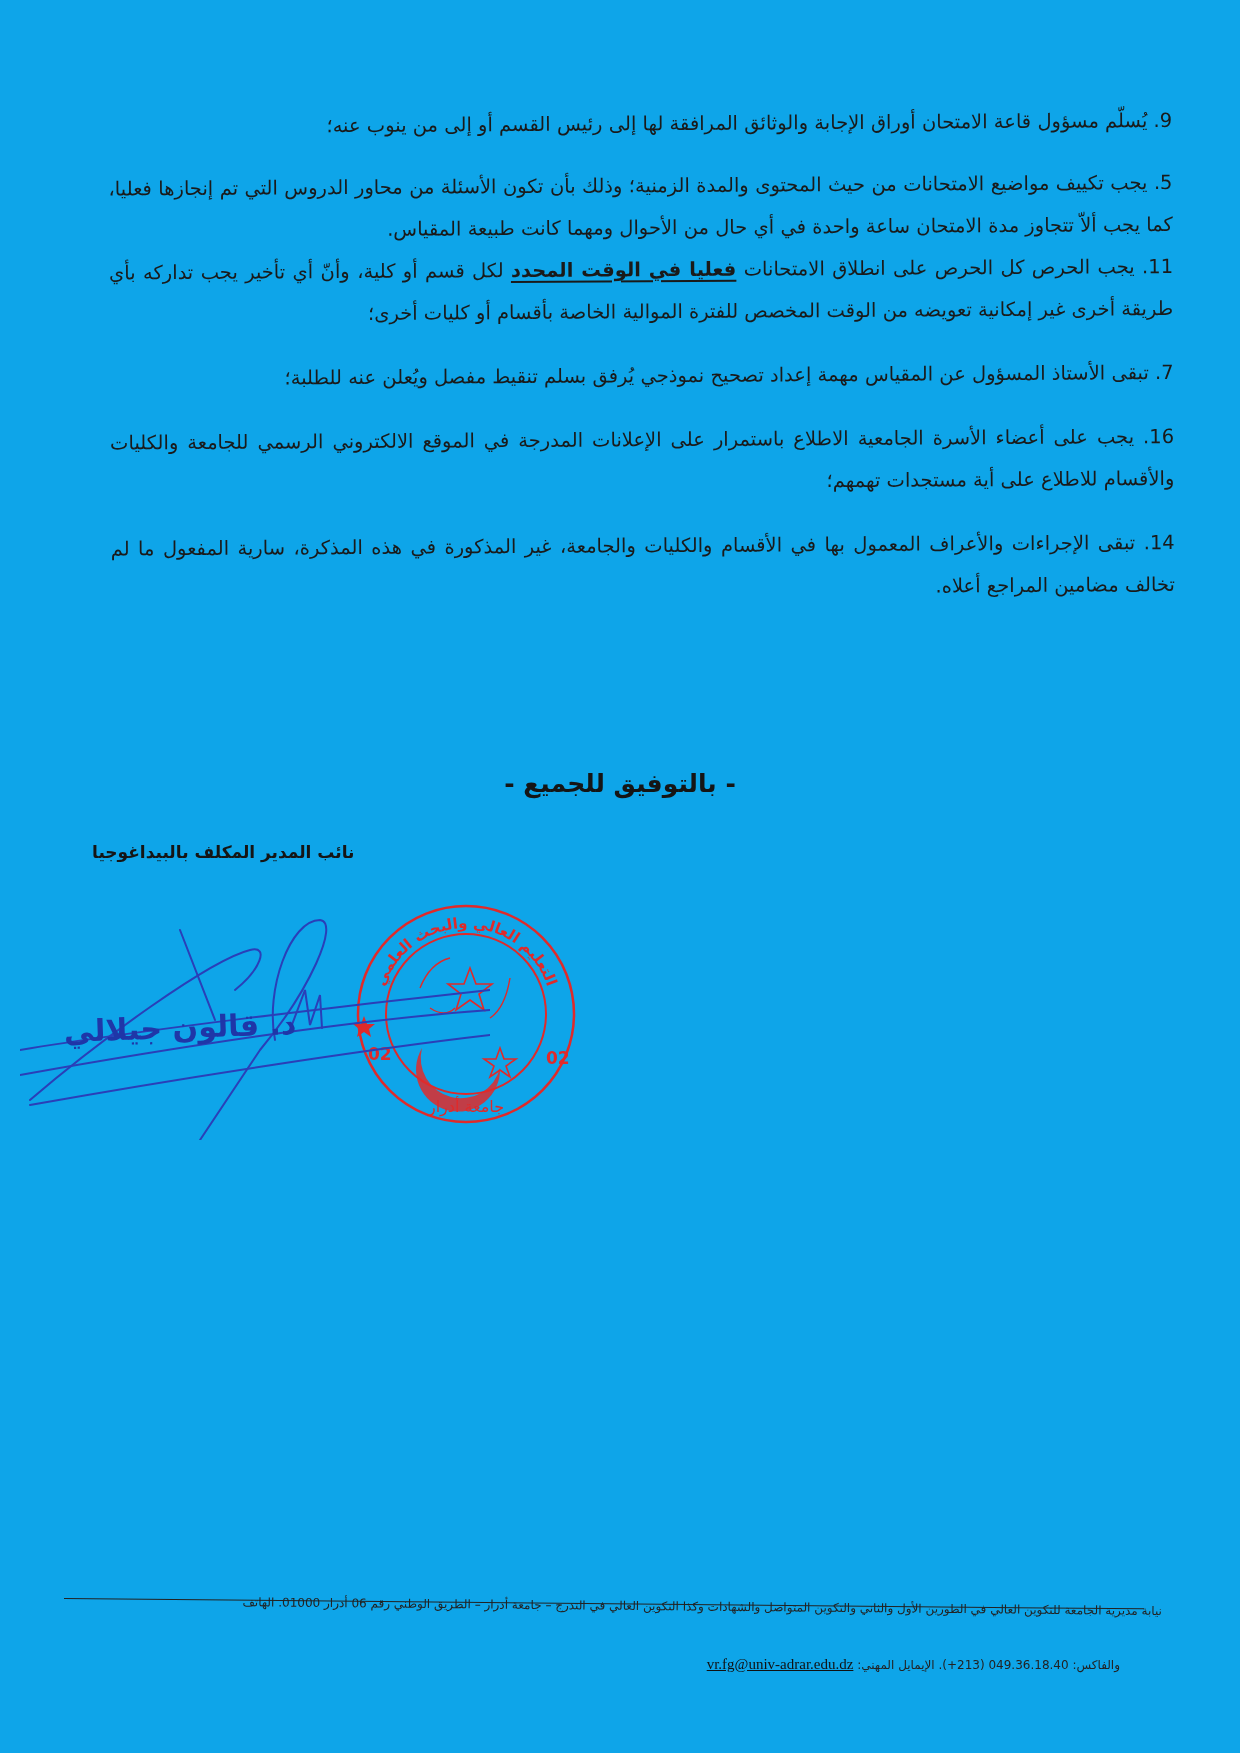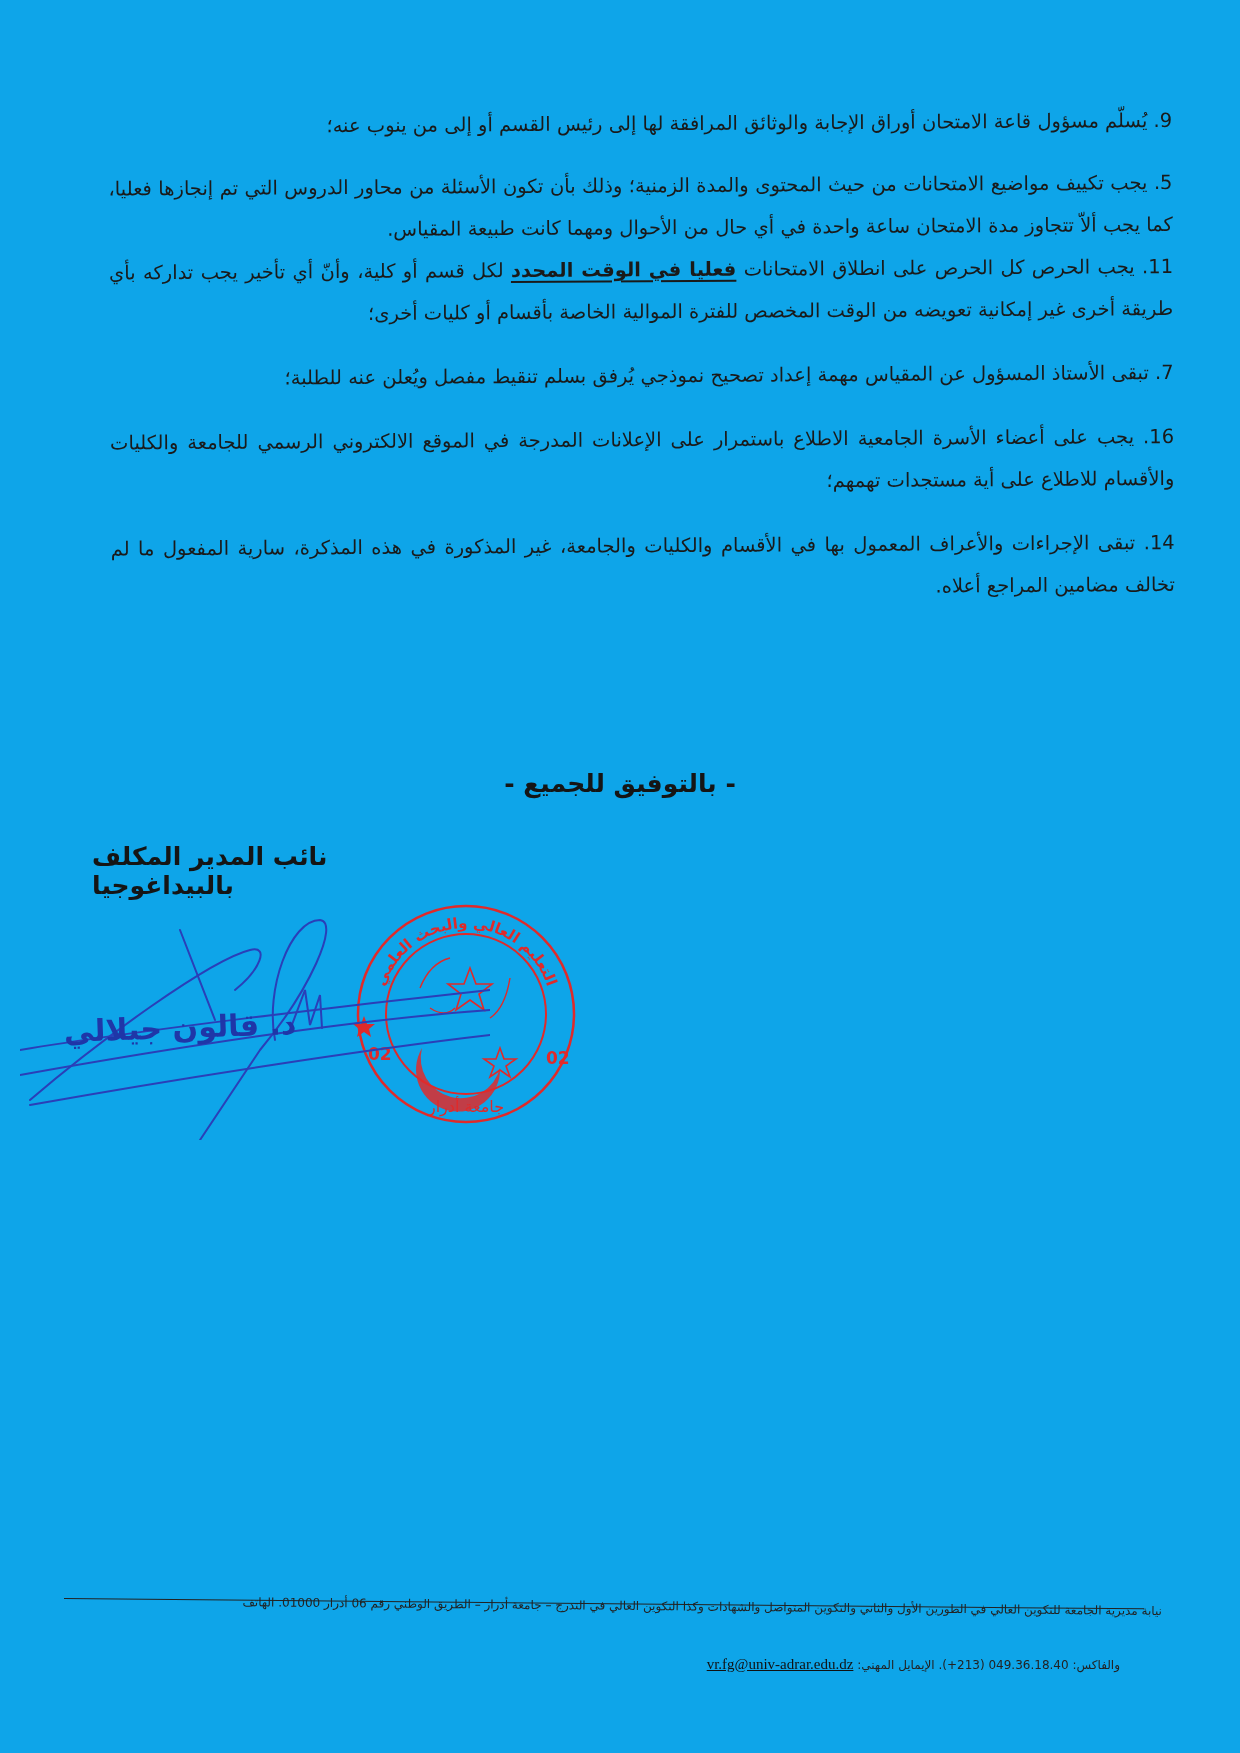--- a/index.html
+++ b/index.html
@@ -66,21 +66,21 @@
       color: #151515;
       margin-top: 45px;
     }
     .signatory-title {
       position: absolute;
       top: 842px;
       left: 92px;
       width: 380px;
       text-align: left;
       direction: rtl;
-      font-size: 25px;
+      font-size: 17px;
       font-weight: bold;
       color: #151515;
     }
 
     
     .stamp {
       position: absolute;
       left: 350px;
       top: 898px;
       width: 232px;

